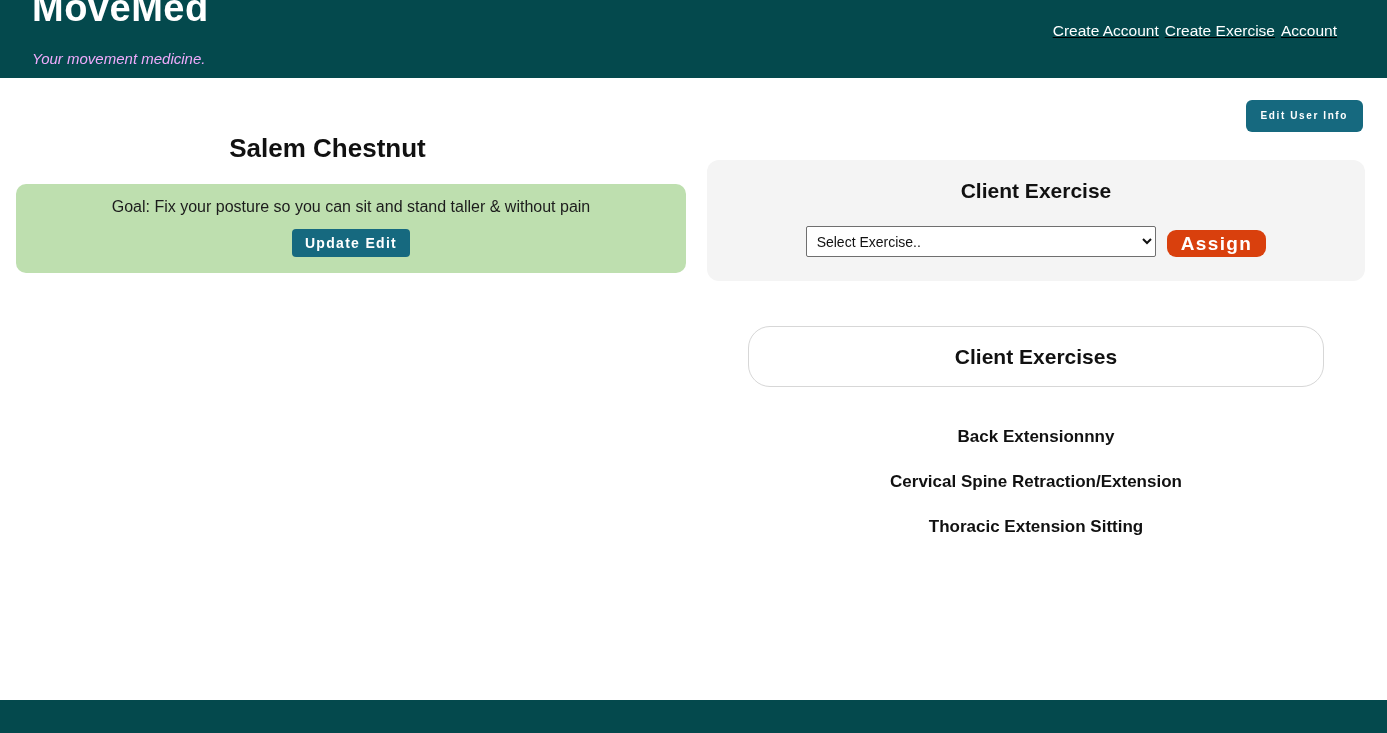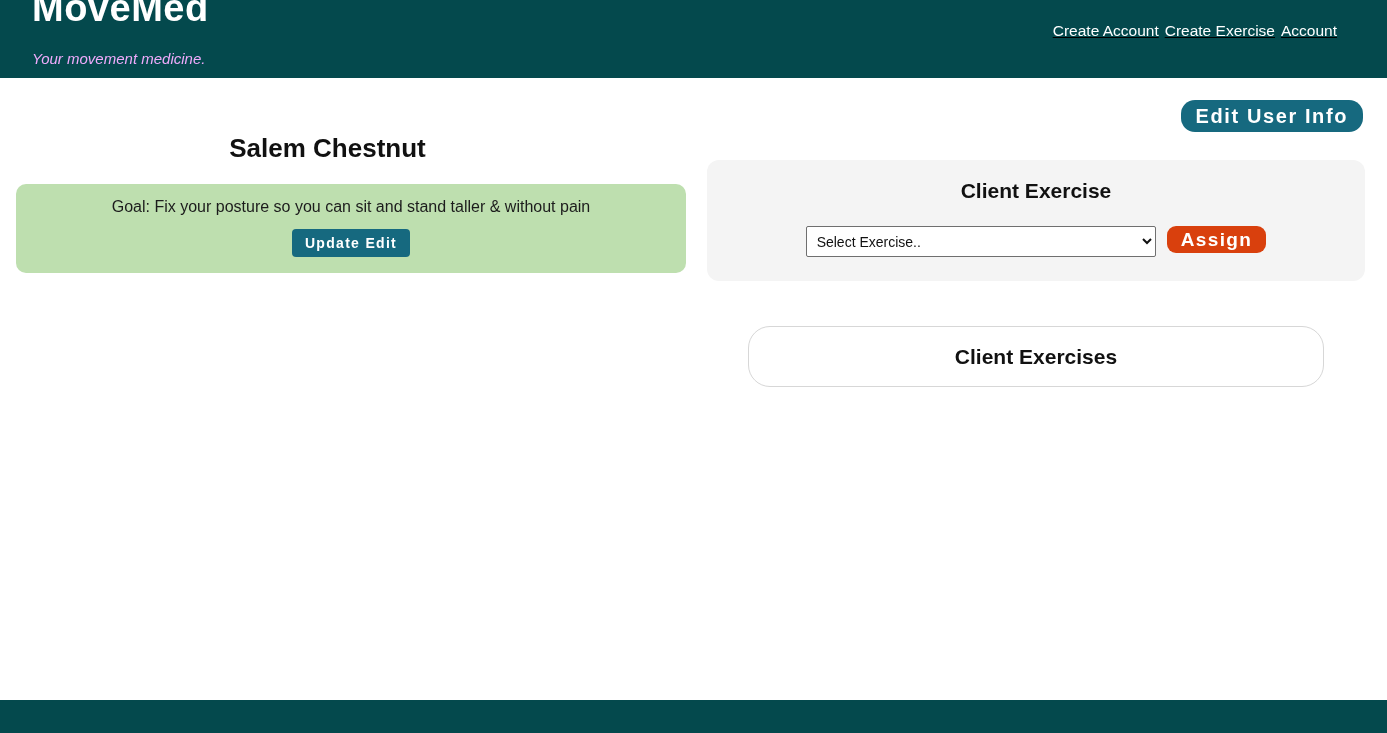--- a/index.html
+++ b/index.html
@@ -71,24 +71,24 @@
   }
 
   
   .edit-user-btn {
     position: absolute;
     top: 100px;
     right: 24px;
     background: #16697f;
     color: #ffffff;
     border: none;
-    border-radius: 14px;
+    border-radius: 6px;
     padding: 8px 15px;
     font-family: "Liberation Sans", sans-serif;
-    font-size: 20px;
+    font-size: 10px;
     font-weight: bold;
     letter-spacing: 1.6px;
     cursor: pointer;
     line-height: 16px;
   }
 
   
   .left-col {
     position: absolute;
     left: 16px;
@@ -148,21 +148,21 @@
   .assign-title {
     margin: 0 0 22px 0;
     font-size: 21px;
     font-weight: bold;
     color: #111111;
     line-height: 26px;
   }
   .assign-row {
     display: flex;
     justify-content: center;
-    align-items: flex-start;
+    align-items: flex-end;
     gap: 11px;
   }
   .exercise-select {
     width: 350px;
     height: 31px;
     font-family: "Liberation Sans", sans-serif;
     font-size: 14px;
     color: #111111;
     background: #ffffff;
     border: 1px solid #6f6f6f;
@@ -263,18 +263,23 @@
           <option>Select Exercise..</option>
         </select>
         <button class="assign-btn">Assign</button>
       </div>
     </div>
 
     <div class="client-exercises-box">
       <h2 class="client-exercises-title">Client Exercises</h2>
     </div>
 
+    <ul class="exercise-list">
+      <li class="exercise-item">Back Extensionnny</li>
+      <li class="exercise-item">Cervical Spine Retraction/Extension</li>
+      <li class="exercise-item">Thoracic Extension Sitting</li>
+    </ul>
 
   </div>
 
   <div class="site-footer"></div>
 
 </div>
 
 </body></html>

